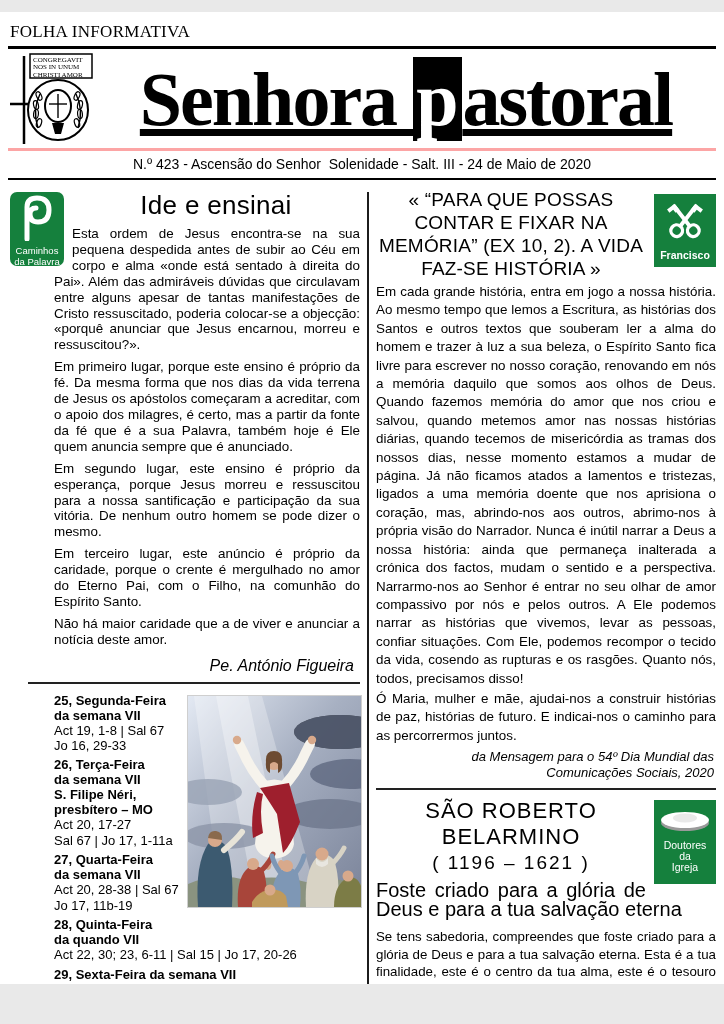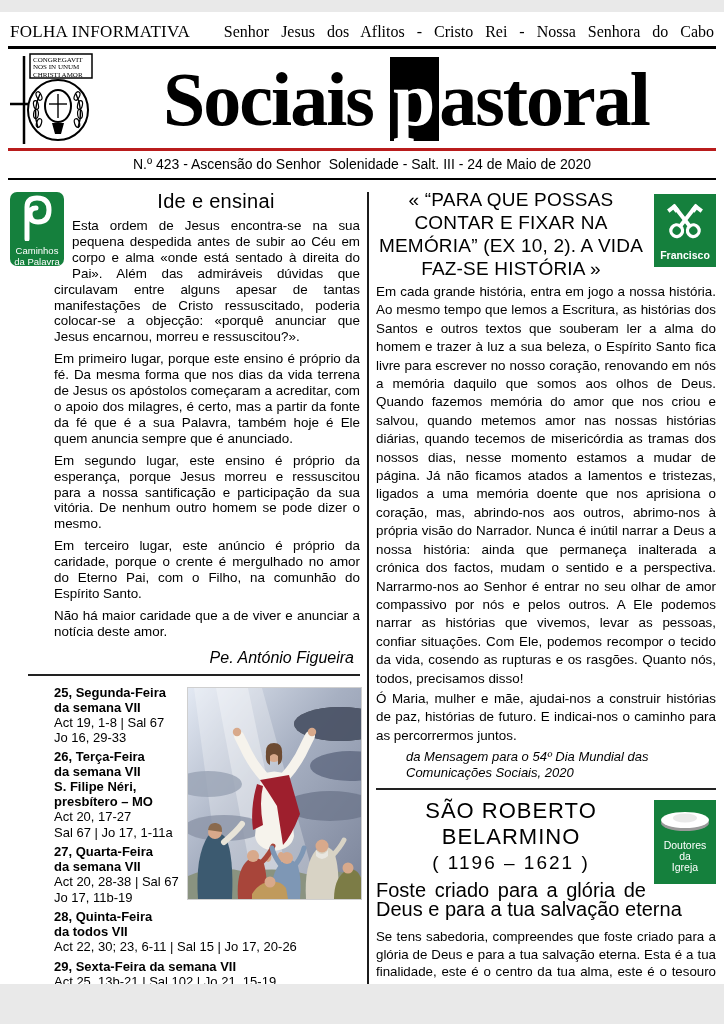--- a/index.html
+++ b/index.html
@@ -5,21 +5,21 @@
   html,body{margin:0;padding:0;background:#e9e9e9;}
   .page{width:724px;height:972px;background:#fff;color:#000;margin:12px auto;position:relative;
         overflow:hidden;box-sizing:border-box;padding:8px 8px 15px 8px;
         font-family:"Liberation Sans",sans-serif;}
   
   .topline{display:flex;justify-content:space-between;align-items:baseline;
            border-bottom:3px solid #000;padding:2px 2px 4px 2px;
            font-family:"Liberation Serif",serif;}
   .masthead-label{font-size:17px;letter-spacing:.3px;}
   .parishes{font-size:16px;word-spacing:8px;}
-  .masthead{display:flex;align-items:center;height:99px;border-bottom:3px solid #b91c1c;}
+  .masthead{display:flex;align-items:center;height:99px;border-bottom:3px solid #fca5a5;text-decoration:underline;}
   .logo{flex:0 0 88px;height:94px;position:relative;}
   h1.title{flex:1;margin:0;text-align:center;font-family:"Liberation Serif",serif;
            font-weight:bold;font-size:76px;letter-spacing:-2px;line-height:92px;white-space:nowrap;}
   h1.title .boxp{background:#000;color:#fff;padding:0 6px 0 3px;}
   .issueline{border-bottom:2px solid #000;text-align:center;font-size:14px;
              padding:5px 0 6px 0;white-space:pre-wrap;}
   
   main{display:flex;margin-top:8px;}
   .col-left{width:354px;flex:0 0 354px;}
   .vdivider{width:2px;background:#1c1c1c;margin:4px 7px 0 5px;height:836px;flex:0 0 2px;}
@@ -34,48 +34,47 @@
                  margin:2px 8px 2px -44px;padding-top:3px;}
   .icon-leituras{float:left;width:56px;height:74px;margin:2px 6px 4px -46px;padding:3px 3px 0 3px;}
   .icon-leituras .crossbg{background:#fff;border-radius:4px;}
   .icon-leituras .iconlabel{letter-spacing:2px;font-size:10px;margin-top:1px;}
   .icon-francisco{float:right;width:62px;height:73px;margin:6px 0 4px 8px;padding-top:4px;}
   .icon-francisco .iconlabel{font-size:10.5px;font-weight:bold;}
   .icon-doutores{float:right;width:62px;height:84px;margin:2px 0 4px 8px;padding-top:6px;}
   .icon-doutores .iconlabel{font-size:10.5px;}
   
   .article-left{padding-left:46px;padding-right:2px;}
-  .article-left h2{margin:2px 0 5px 0;font-weight:normal;font-size:20px;letter-spacing:.3px;text-align:center;}
+  .article-left h2{margin:2px 0 5px 0;font-weight:normal;font-size:26px;letter-spacing:.3px;text-align:center;}
   .article-left p{margin:0 0 6px 0;font-size:13.4px;line-height:15.9px;text-align:justify;}
   .sig{font-style:italic;font-size:16px;text-align:right;margin:9px 6px 2px 0;}
   
   .readings{padding-left:46px;margin-top:4px;}
   .ascension{float:right;margin:2px 0 6px 6px;border:1px solid #cfcfcf;}
   .entry{margin-bottom:4px;font-size:13px;}
   .etitle{font-weight:bold;line-height:15px;white-space:pre-line;}
   .erefs{line-height:15.4px;white-space:pre-line;}
   
   .col-right section{overflow:visible;}
   .rhead{margin:0 4px 3px 0;font-weight:normal;font-size:19px;line-height:23px;
          text-align:center;letter-spacing:.2px;}
   .rbody{margin:0 0 2px 0;font-size:13.4px;line-height:18.4px;text-align:justify;}
-  .source{font-style:italic;font-size:13px;line-height:16px;margin:4px 2px 2px 30px;}
+  .source{font-style:italic;font-size:13px;text-align:right;line-height:16px;margin:4px 2px 2px 30px;}
   .shead{margin:0 0 2px 0;font-weight:normal;font-size:22px;line-height:26px;text-align:center;letter-spacing:1px;}
   .syears{font-size:19px;text-align:center;letter-spacing:2px;margin-bottom:7px;}
   .ssub{margin:0 0 10px 0;font-size:20px;line-height:18.5px;text-align:justify;}
   .sbody{margin:0;font-size:13.3px;line-height:17.6px;text-align:justify;}
 </style>
 </head>
 <body>
 
 <div class="page">
 
   <div class="topline">
     <span class="masthead-label">FOLHA INFORMATIVA</span>
-    <span class="parishes">Senhor Jesus dos Aflitos - Cristo Rei - Nossa Senhora do Cabo</span>
   </div>
 
   <div class="masthead">
     <div class="logo">
       <svg width="88" height="94" viewBox="0 0 88 94">
         <line x1="16" y1="4" x2="16" y2="92" stroke="#000" stroke-width="2.5"></line>
         <line x1="2" y1="52" x2="40" y2="52" stroke="#000" stroke-width="2.5"></line>
         <circle cx="50" cy="58" r="30" fill="#fff" stroke="#000" stroke-width="2"></circle>
 
         <path d="M30,76 Q24,58 32,42" fill="none" stroke="#000" stroke-width="1.4"></path>
@@ -95,21 +94,21 @@
         <line x1="50" y1="42" x2="50" y2="66" stroke="#000" stroke-width="1.4"></line>
         <line x1="41" y1="52" x2="59" y2="52" stroke="#000" stroke-width="1.4"></line>
         <path d="M44,71 L56,71 L53,82 L47,82 Z" fill="#000"></path>
 
         <rect x="22" y="2" width="62" height="24" fill="#fff" stroke="#000" stroke-width="1.5"></rect>
         <text x="25" y="9.5" font-size="7" font-family="Liberation Serif, serif">CONGREGAVIT</text>
         <text x="25" y="17" font-size="7" font-family="Liberation Serif, serif">NOS IN UNUM</text>
         <text x="25" y="24.5" font-size="7" font-family="Liberation Serif, serif">CHRISTI AMOR</text>
       </svg>
     </div>
-    <h1 class="title"><span>Sociais </span><span class="boxp">p</span><span>astoral</span></h1>
+    <h1 class="title"><span>Senhora </span><span class="boxp">p</span><span>astoral</span></h1>
   </div>
 
   <div class="issueline">N.º 423 - Ascensão do Senhor  Solenidade - Salt. III - 24 de Maio de 2020</div>
 
   <main>
 
     <div class="col-left">
 
       <section class="article-left">
         <div class="iconbox icon-caminhos">
@@ -200,21 +199,21 @@
 Sal 67  |  Jo 17, 1-11a</div>
           </div>
           <div class="entry">
             <div class="etitle">27, Quarta-Feira
 da semana VII</div>
             <div class="erefs">Act 20, 28-38  |  Sal 67
 Jo 17, 11b-19</div>
           </div>
           <div class="entry">
             <div class="etitle">28, Quinta-Feira
-da todos VII</div>
+da quando VII</div>
             <div class="erefs">Act 22, 30; 23, 6-11  |  Sal 15  |  Jo 17, 20-26</div>
           </div>
           <div class="entry">
             <div class="etitle">29, Sexta-Feira da semana VII</div>
             <div class="erefs">Act 25, 13b-21  |  Sal 102  |  Jo 21, 15-19</div>
           </div>
           <div class="entry">
             <div class="etitle">30, Sábado da semana VII</div>
             <div class="erefs">Act  28, 16-20. 30-31  |  Sal 10  |  Jo 21, 20-25</div>
           </div>

